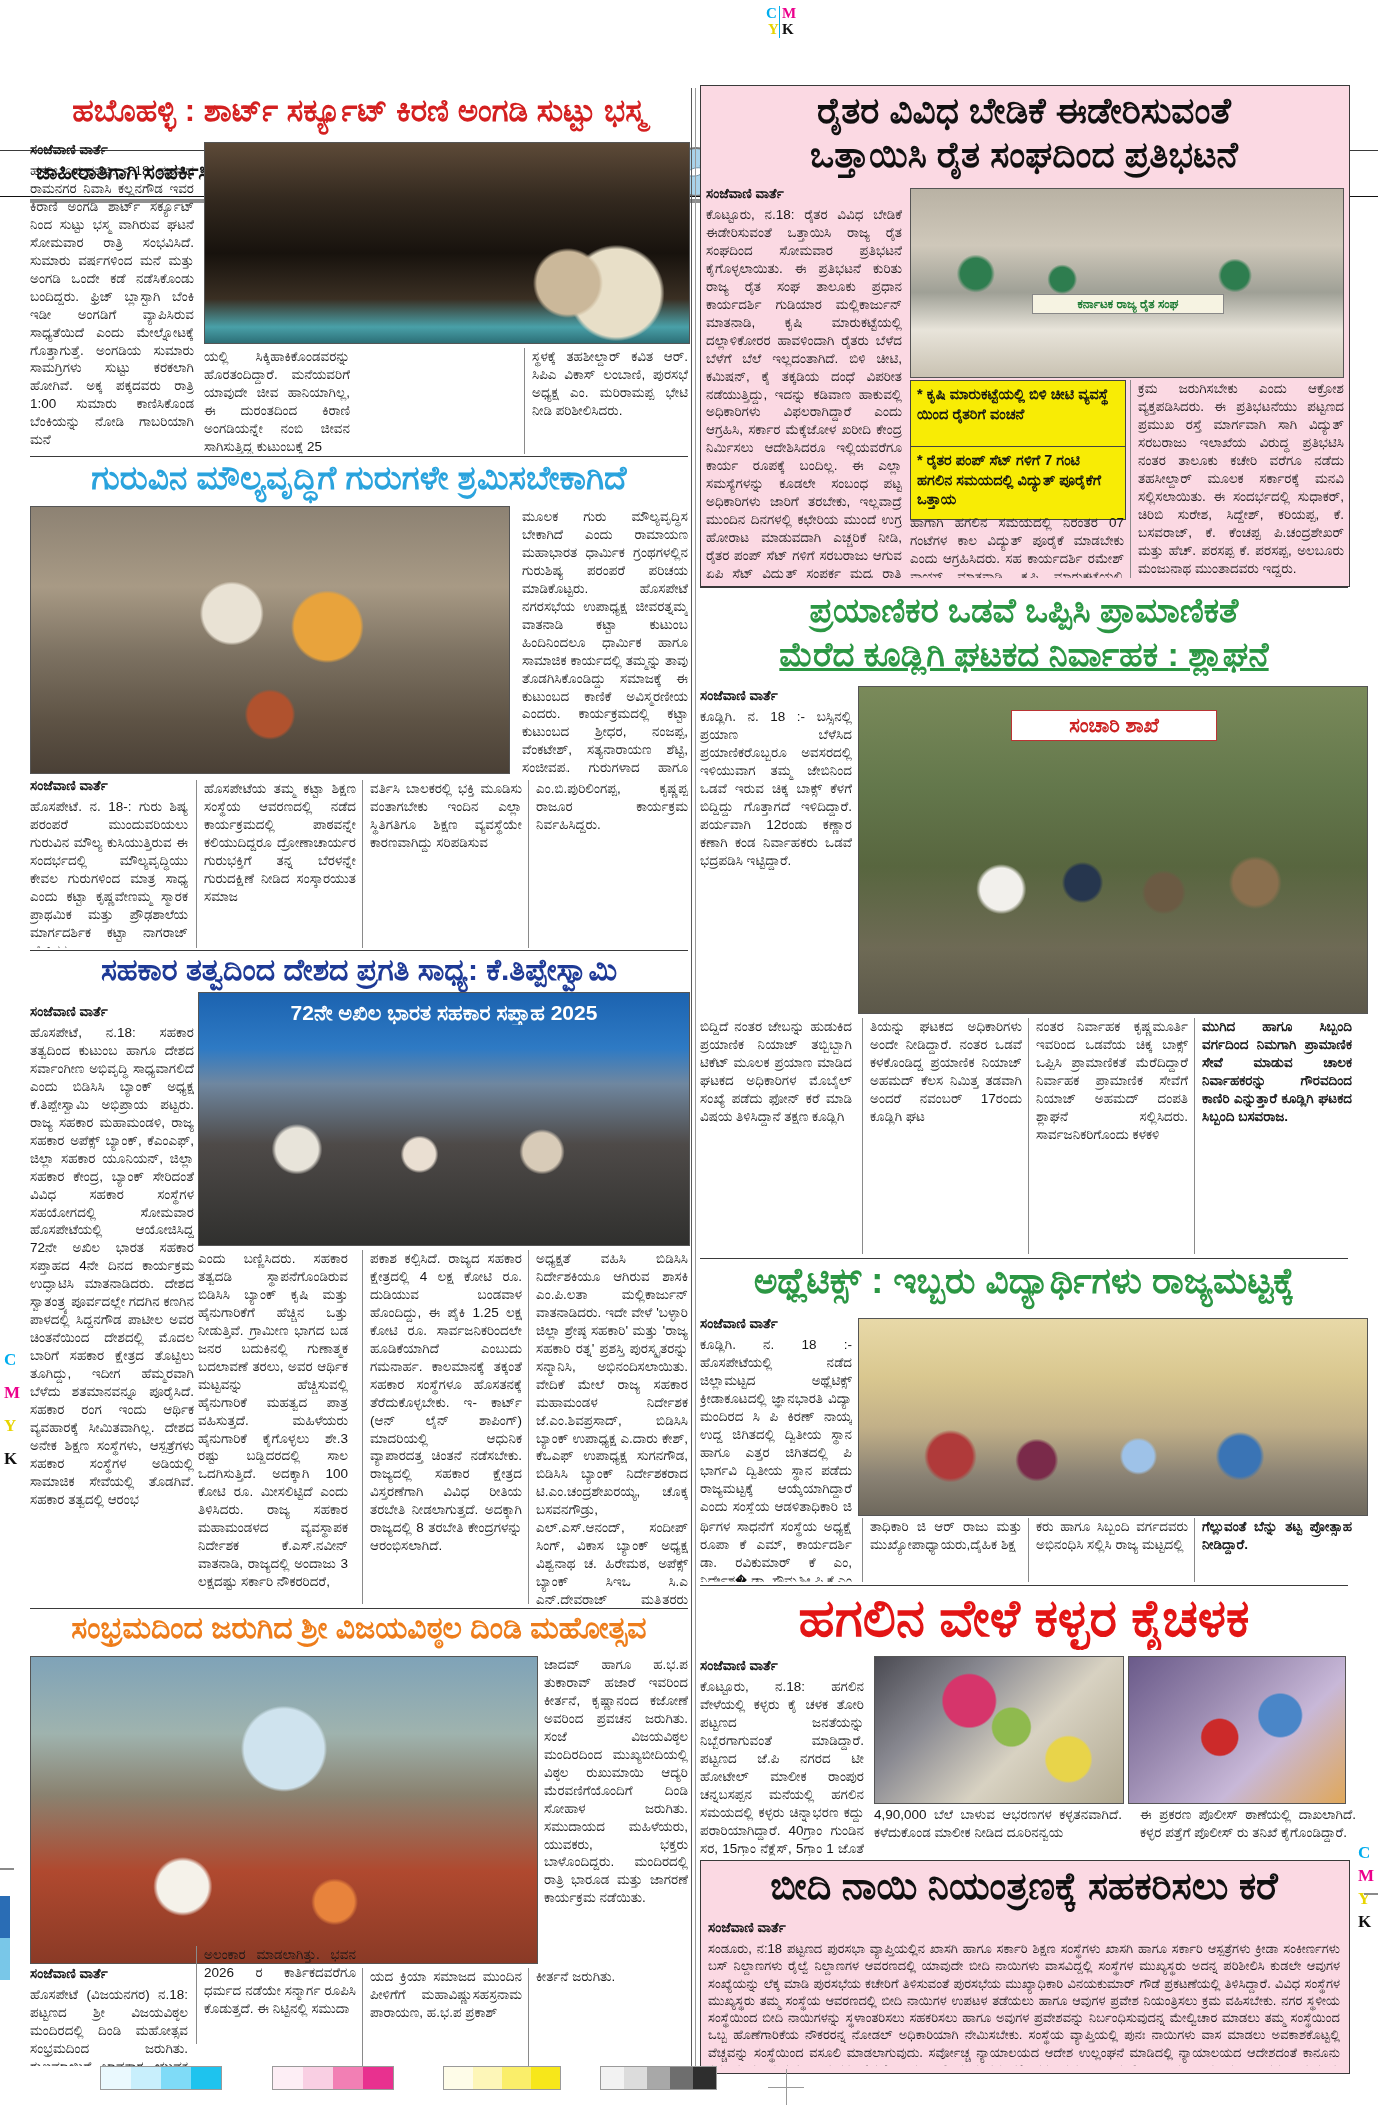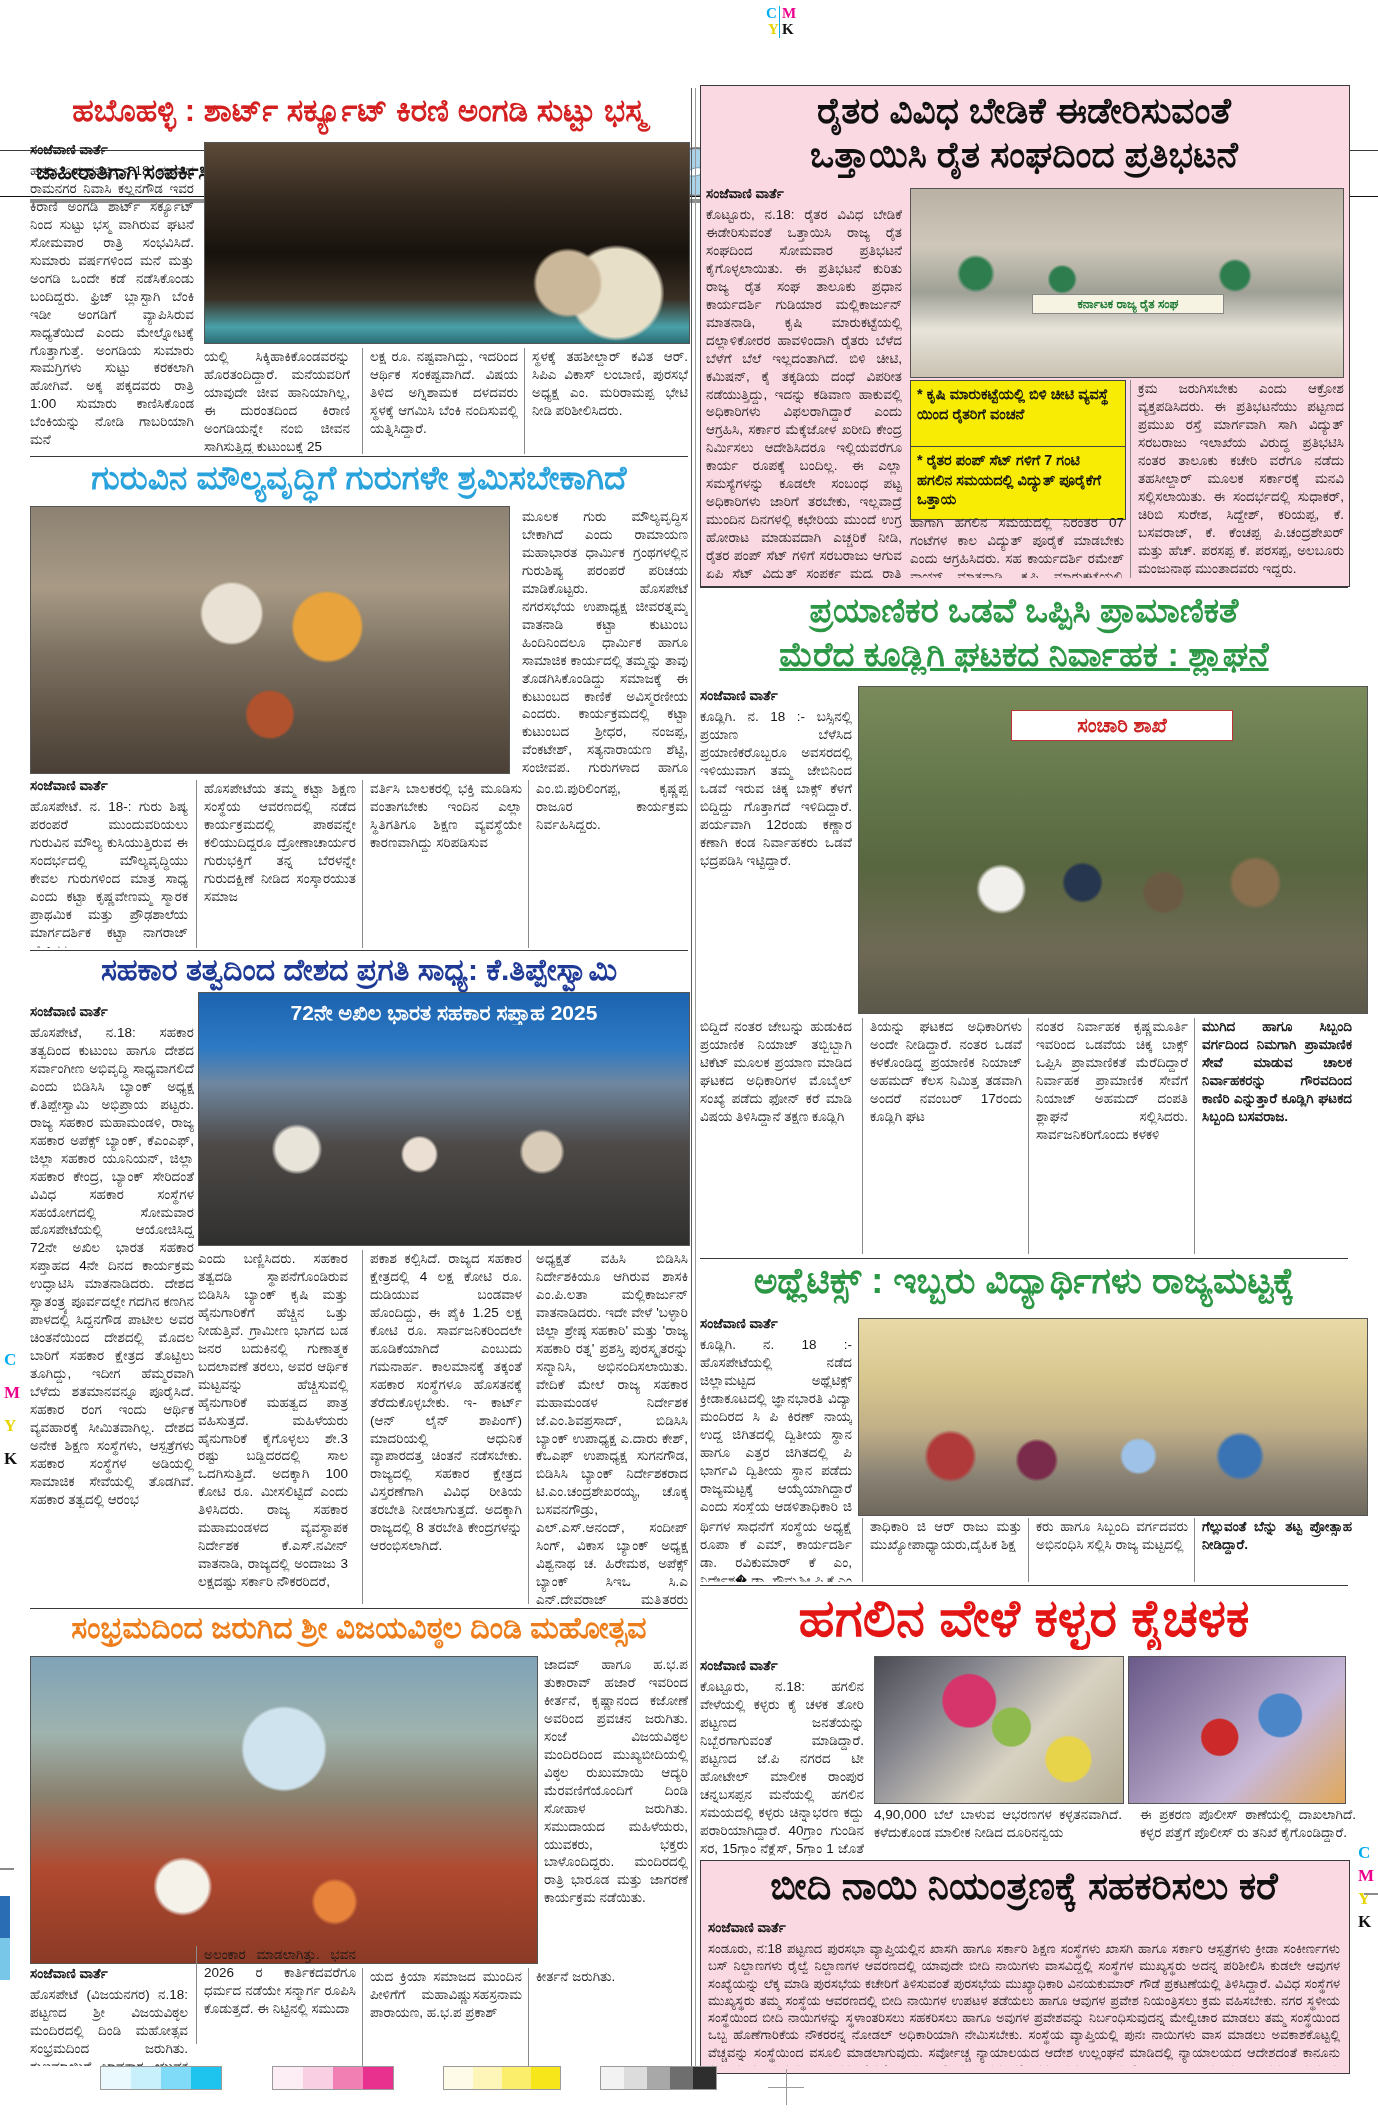--- a/index.html
+++ b/index.html
@@ -67,21 +67,20 @@
   <div class="rule-v" style="left:695px;top:88px;height:1982px;background:#999;"></div>
 
   <div class="hl" style="left:30px;top:94px;width:658px;height:44px;font-size:31px;color:#d42020;white-space:nowrap;">ಹಬೊಹಳ್ಳಿ : ಶಾರ್ಟ್ ಸರ್ಕ್ಯೂಟ್ ಕಿರಣಿ ಅಂಗಡಿ ಸುಟ್ಟು ಭಸ್ಮ</div>
   <div class="byline" style="left:30px;top:142px;width:160px;">ಸಂಜೆವಾಣಿ ವಾರ್ತೆ</div>
   <div class="col" style="left:30px;top:162px;width:164px;height:292px;">ಹಗರಿಬೊಮ್ಮನಹಳ್ಳಿ. ನ.18 ಪಟ್ಟಣದ ರಾಮನಗರ ನಿವಾಸಿ ಕಲ್ಲನಗೌಡ ಇವರ ಕಿರಾಣಿ ಅಂಗಡಿ ಶಾರ್ಟ್ ಸರ್ಕ್ಯೂಟ್ ನಿಂದ ಸುಟ್ಟು ಭಸ್ಮ ವಾಗಿರುವ ಘಟನೆ ಸೋಮವಾರ ರಾತ್ರಿ ಸಂಭವಿಸಿದೆ. ಸುಮಾರು ವರ್ಷಗಳಿಂದ ಮನೆ ಮತ್ತು ಅಂಗಡಿ ಒಂದೇ ಕಡೆ ನಡೆಸಿಕೊಂಡು ಬಂದಿದ್ದರು. ಫ್ರಿಜ್ ಬ್ಲಾಸ್ಟಾಗಿ ಬೆಂಕಿ ಇಡೀ ಅಂಗಡಿಗೆ ವ್ಯಾಪಿಸಿರುವ ಸಾಧ್ಯತೆಯಿದೆ ಎಂದು ಮೇಲ್ನೋಟಕ್ಕೆ ಗೊತ್ತಾಗುತ್ತೆ. ಅಂಗಡಿಯ ಸುಮಾರು ಸಾಮಗ್ರಿಗಳು ಸುಟ್ಟು ಕರಕಲಾಗಿ ಹೋಗಿವೆ. ಅಕ್ಕ ಪಕ್ಕದವರು ರಾತ್ರಿ 1:00 ಸುಮಾರು ಕಾಣಿಸಿಕೊಂಡ ಬೆಂಕಿಯನ್ನು ನೋಡಿ ಗಾಬರಿಯಾಗಿ ಮನೆ</div>
   <div class="photo" style="left:204px;top:142px;width:484px;height:200px;background:
       radial-gradient(circle at 75% 70%, #cbb89a 0 8%, transparent 9%),
       radial-gradient(circle at 85% 75%, #e8dfc8 0 10%, transparent 11%),
       linear-gradient(180deg,#5d4a38 0%,#33291f 28%,#17120d 55%,#3a2f23 78%,#49a0a8 92%,#2c6f77 100%);"></div>
   <div class="col" style="left:204px;top:348px;width:146px;height:106px;">ಯಲ್ಲಿ ಸಿಕ್ಕಿಹಾಕಿಕೊಂಡವರನ್ನು ಹೊರತಂದಿದ್ದಾರೆ. ಮನೆಯವರಿಗೆ ಯಾವುದೇ ಜೀವ ಹಾನಿಯಾಗಿಲ್ಲ, ಈ ದುರಂತದಿಂದ ಕಿರಾಣಿ ಅಂಗಡಿಯನ್ನೇ ನಂಬಿ ಜೀವನ ಸಾಗಿಸುತ್ತಿದ್ದ ಕುಟುಂಬಕ್ಕೆ 25</div>
-  <div class="col colrule" style="left:362px;top:348px;width:148px;height:106px;">ಲಕ್ಷ ರೂ. ನಷ್ಟವಾಗಿದ್ದು, ಇದರಿಂದ ಆರ್ಥಿಕ ಸಂಕಷ್ಟವಾಗಿದೆ. ವಿಷಯ ತಿಳಿದ ಅಗ್ನಿಶಾಮಕ ದಳದವರು ಸ್ಥಳಕ್ಕೆ ಆಗಮಿಸಿ ಬೆಂಕಿ ನಂದಿಸುವಲ್ಲಿ ಯತ್ನಿಸಿದ್ದಾರೆ.</div>
   <div class="col colrule" style="left:524px;top:348px;width:156px;height:106px;">ಸ್ಥಳಕ್ಕೆ ತಹಶೀಲ್ದಾರ್ ಕವಿತ ಆರ್. ಸಿಪಿಎ ವಿಕಾಸ್ ಲಂಬಾಣಿ, ಪುರಸಭೆ ಅಧ್ಯಕ್ಷ ಎಂ. ಮರಿರಾಮಪ್ಪ ಭೇಟಿ ನೀಡಿ ಪರಿಶೀಲಿಸಿದರು.</div>
 
   <div class="rule-h" style="left:30px;top:456px;width:658px;"></div>
   <div class="hl" style="left:30px;top:460px;width:658px;height:46px;font-size:33px;color:#2aa3dd;white-space:nowrap;">ಗುರುವಿನ ಮೌಲ್ಯವೃದ್ಧಿಗೆ ಗುರುಗಳೇ ಶ್ರಮಿಸಬೇಕಾಗಿದೆ</div>
   <div class="photo" style="left:30px;top:506px;width:478px;height:266px;background:
       radial-gradient(circle at 50% 78%, #b0522e 0 7%, transparent 8%),
       radial-gradient(circle at 42% 40%, #e9e2d4 0 9%, transparent 10%),
       radial-gradient(circle at 62% 45%, #e8a33c 0 10%, transparent 11%),
       linear-gradient(180deg,#8d8273 0%,#a89a85 30%,#7d7262 55%,#5e5345 80%,#4a4036 100%);"></div>
   <div class="col" style="left:522px;top:508px;width:166px;height:264px;">ಮೂಲಕ ಗುರು ಮೌಲ್ಯವೃದ್ಧಿಸ ಬೇಕಾಗಿದೆ ಎಂದು ರಾಮಾಯಣ ಮಹಾಭಾರತ ಧಾರ್ಮಿಕ ಗ್ರಂಥಗಳಲ್ಲಿನ ಗುರುಶಿಷ್ಯ ಪರಂಪರೆ ಪರಿಚಯ ಮಾಡಿಕೊಟ್ಟರು. ಹೊಸಪೇಟೆ ನಗರಸಭೆಯ ಉಪಾಧ್ಯಕ್ಷ ಜೀವರತ್ನಮ್ಮ ವಾತನಾಡಿ ಕಟ್ಟಾ ಕುಟುಂಬ ಹಿಂದಿನಿಂದಲೂ ಧಾರ್ಮಿಕ ಹಾಗೂ ಸಾಮಾಜಿಕ ಕಾರ್ಯದಲ್ಲಿ ತಮ್ಮನ್ನು ತಾವು ತೊಡಗಿಸಿಕೊಂಡಿದ್ದು ಸಮಾಜಕ್ಕೆ ಈ ಕುಟುಂಬದ ಕಾಣಿಕೆ ಅವಿಸ್ಮರಣೀಯ ಎಂದರು. ಕಾರ್ಯಕ್ರಮದಲ್ಲಿ ಕಟ್ಟಾ ಕುಟುಂಬದ ಶ್ರೀಧರ, ನಂಜಪ್ಪ, ವೆಂಕಟೇಶ್, ಸತ್ಯನಾರಾಯಣ ಶೆಟ್ಟಿ, ಸಂಜೀವಪ್ಪ, ಗುರುಗಳಾದ ಹಾಗೂ ಮುಂತಾದವರು ಇದ್ದರು.</div>
@@ -141,21 +140,21 @@
   <div class="hl center" style="left:700px;top:592px;width:648px;height:44px;font-size:34px;color:#2c9744;white-space:nowrap;">ಪ್ರಯಾಣಿಕರ ಒಡವೆ ಒಪ್ಪಿಸಿ ಪ್ರಾಮಾಣಿಕತೆ</div>
   <div class="hl center" style="left:700px;top:636px;width:648px;height:44px;font-size:34px;color:#2c9744;white-space:nowrap;text-decoration:underline;">ಮೆರೆದ ಕೂಡ್ಲಿಗಿ ಘಟಕದ ನಿರ್ವಾಹಕ : ಶ್ಲಾಘನೆ</div>
   <div class="byline" style="left:700px;top:688px;width:160px;">ಸಂಜೆವಾಣಿ ವಾರ್ತೆ</div>
   <div class="col" style="left:700px;top:708px;width:152px;height:304px;">ಕೂಡ್ಲಿಗಿ. ನ. 18 :- ಬಸ್ಸಿನಲ್ಲಿ ಪ್ರಯಾಣ ಬೆಳೆಸಿದ ಪ್ರಯಾಣಿಕರೊಬ್ಬರೂ ಅವಸರದಲ್ಲಿ ಇಳಿಯುವಾಗ ತಮ್ಮ ಜೇಬಿನಿಂದ ಒಡವೆ ಇರುವ ಚಿಕ್ಕ ಬಾಕ್ಸ್ ಕೆಳಗೆ ಬಿದ್ದಿದ್ದು ಗೊತ್ತಾಗದೆ ಇಳಿದಿದ್ದಾರೆ. ಪರ್ಯವಾಗಿ 12ರಂಡು ಕಣ್ಣಾರ ಕಣಾಗಿ ಕಂಡ ನಿರ್ವಾಹಕರು ಒಡವೆ ಭದ್ರಪಡಿಸಿ ಇಟ್ಟಿದ್ದಾರೆ.</div>
   <div class="photo" style="left:858px;top:686px;width:508px;height:326px;background:
       radial-gradient(circle at 28% 62%, #f2f0ec 0 5%, transparent 6%),
       radial-gradient(circle at 44% 60%, #26364e 0 5%, transparent 6%),
       radial-gradient(circle at 60% 63%, #6b5a43 0 5%, transparent 6%),
       radial-gradient(circle at 78% 60%, #8a6f4e 0 5%, transparent 6%),
       linear-gradient(180deg,#7a8a5a 0%,#64784c 30%,#58663f 55%,#6e6a55 80%,#5c584a 100%);">
-    <div class="photo-label" style="left:30%;top:7%;width:40%;font-size:20px;padding:3px 8px;">ಸಂಚಾರಿ ಶಾಖೆ</div>
+    <div class="photo-label" style="left:30%;top:7%;width:40%;font-size:20px;padding:3px 0;">ಸಂಚಾರಿ ಶಾಖೆ</div>
   </div>
   <div class="col" style="left:700px;top:1018px;width:152px;height:236px;">ಬಿದ್ದಿದೆ ನಂತರ ಜೇಬನ್ನು ಹುಡುಕಿದ ಪ್ರಯಾಣಿಕ ನಿಯಾಜ್ ತಬ್ಬಿಬ್ಬಾಗಿ ಟಿಕೆಟ್ ಮೂಲಕ ಪ್ರಯಾಣ ಮಾಡಿದ ಘಟಕದ ಅಧಿಕಾರಿಗಳ ಮೊಬೈಲ್ ಸಂಖ್ಯೆ ಪಡೆದು ಫೋನ್ ಕರೆ ಮಾಡಿ ವಿಷಯ ತಿಳಿಸಿದ್ದಾನೆ ತಕ್ಷಣ ಕೂಡ್ಲಿಗಿ</div>
   <div class="col colrule" style="left:862px;top:1018px;width:152px;height:236px;">ತಿಯನ್ನು ಘಟಕದ ಅಧಿಕಾರಿಗಳು ಅಂದೇ ನೀಡಿದ್ದಾರೆ. ನಂತರ ಒಡವೆ ಕಳಕೊಂಡಿದ್ದ ಪ್ರಯಾಣಿಕ ನಿಯಾಜ್ ಅಹಮದ್ ಕೆಲಸ ನಿಮಿತ್ತ ತಡವಾಗಿ ಅಂದರೆ ನವಂಬರ್ 17ರಂದು ಕೂಡ್ಲಿಗಿ ಘಟ</div>
   <div class="col colrule" style="left:1028px;top:1018px;width:152px;height:236px;">ನಂತರ ನಿರ್ವಾಹಕ ಕೃಷ್ಣಮೂರ್ತಿ ಇವರಿಂದ ಒಡವೆಯ ಚಿಕ್ಕ ಬಾಕ್ಸ್ ಒಪ್ಪಿಸಿ ಪ್ರಾಮಾಣಿಕತೆ ಮೆರೆದಿದ್ದಾರೆ ನಿರ್ವಾಹಕ ಪ್ರಾಮಾಣಿಕ ಸೇವೆಗೆ ನಿಯಾಜ್ ಅಹಮದ್ ದಂಪತಿ ಶ್ಲಾಘನೆ ಸಲ್ಲಿಸಿದರು. ಸಾರ್ವಜನಿಕರಿಗೊಂದು ಕಳಕಳಿ</div>
   <div class="col colrule" style="left:1194px;top:1018px;width:150px;height:236px;font-weight:bold;">ಮುಗಿದ ಹಾಗೂ ಸಿಬ್ಬಂದಿ ವರ್ಗದಿಂದ ನಿಮಗಾಗಿ ಪ್ರಾಮಾಣಿಕ ಸೇವೆ ಮಾಡುವ ಚಾಲಕ ನಿರ್ವಾಹಕರನ್ನು ಗೌರವದಿಂದ ಕಾಣಿರಿ ಎನ್ನುತ್ತಾರೆ ಕೂಡ್ಲಿಗಿ ಘಟಕದ ಸಿಬ್ಬಂದಿ ಬಸವರಾಜ.</div>
 
   <div class="rule-h" style="left:700px;top:1258px;width:648px;"></div>
   <div class="hl center" style="left:700px;top:1262px;width:648px;height:48px;font-size:36px;color:#2c9744;white-space:nowrap;">ಅಥ್ಲೆಟಿಕ್ಸ್ : ಇಬ್ಬರು ವಿದ್ಯಾರ್ಥಿಗಳು ರಾಜ್ಯಮಟ್ಟಕ್ಕೆ</div>
   <div class="byline" style="left:700px;top:1316px;width:160px;">ಸಂಜೆವಾಣಿ ವಾರ್ತೆ</div>
   <div class="col" style="left:700px;top:1336px;width:152px;height:178px;">ಕೂಡ್ಲಿಗಿ. ನ. 18 :- ಹೊಸಪೇಟೆಯಲ್ಲಿ ನಡೆದ ಜಿಲ್ಲಾಮಟ್ಟದ ಅಥ್ಲೆಟಿಕ್ಸ್ ಕ್ರೀಡಾಕೂಟದಲ್ಲಿ ಜ್ಞಾನಭಾರತಿ ವಿದ್ಯಾ ಮಂದಿರದ ಸಿ ಪಿ ಕಿರಣ್ ನಾಯ್ಕ ಉದ್ದ ಜಿಗಿತದಲ್ಲಿ ದ್ವಿತೀಯ ಸ್ಥಾನ ಹಾಗೂ ಎತ್ತರ ಜಿಗಿತದಲ್ಲಿ ಪಿ ಭಾರ್ಗವಿ ದ್ವಿತೀಯ ಸ್ಥಾನ ಪಡೆದು ರಾಜ್ಯಮಟ್ಟಕ್ಕೆ ಆಯ್ಕೆಯಾಗಿದ್ದಾರೆ ಎಂದು ಸಂಸ್ಥೆಯ ಆಡಳಿತಾಧಿಕಾರಿ ಜಿ ಆರ್ ರಾಜು ಪತ್ರಿಕಾ ಪ್ರಕಟಣೆಯಲ್ಲಿ</div>

